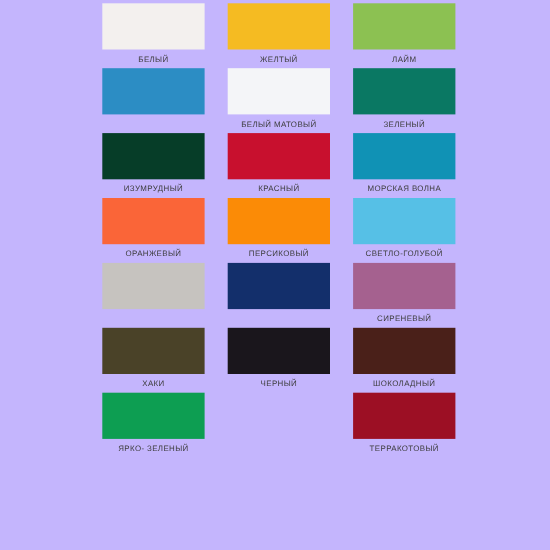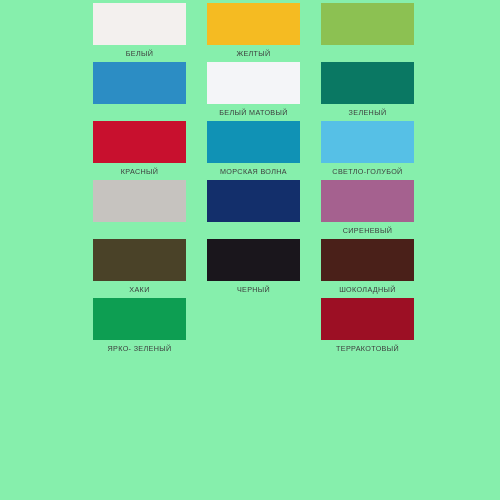--- a/index.html
+++ b/index.html
@@ -10,21 +10,21 @@
     width: 500px;
     height: 500px;
     background: #ffffff;
     font-family: "Liberation Sans", sans-serif;
     overflow: hidden;
   }
   #palette-sheet {
     position: relative;
     width: 500px;
     height: 500px;
-    background: #86efac;
+    background: #c4b5fd;
   }
   .swatch-grid {
     position: absolute;
     left: 93px;
     top: 3px;
     width: 314px;
     display: grid;
     grid-template-columns: repeat(3, 93px);
     column-gap: 21px;
     row-gap: 0px;
@@ -65,39 +65,52 @@
       <div class="swatch-cell">
         <div class="swatch-chip" style="background-color: rgb(243, 240, 238);"></div>
         <div class="swatch-label">БЕЛЫЙ</div>
       </div>
       <div class="swatch-cell">
         <div class="swatch-chip" style="background-color: rgb(245, 187, 34);"></div>
         <div class="swatch-label">ЖЕЛТЫЙ</div>
       </div>
       <div class="swatch-cell">
         <div class="swatch-chip" style="background-color: rgb(140, 193, 82);"></div>
+        <div class="swatch-label">ЛАЙМ</div>
       </div>
       <div class="swatch-cell">
         <div class="swatch-chip" style="background-color: rgb(44, 141, 196);"></div>
       </div>
       <div class="swatch-cell">
         <div class="swatch-chip" style="background-color: rgb(244, 245, 248);"></div>
         <div class="swatch-label">БЕЛЫЙ МАТОВЫЙ</div>
       </div>
       <div class="swatch-cell">
         <div class="swatch-chip" style="background-color: rgb(10, 120, 99);"></div>
         <div class="swatch-label">ЗЕЛЕНЫЙ</div>
       </div>
       <div class="swatch-cell">
+        <div class="swatch-chip" style="background-color: rgb(6, 61, 40);"></div>
+        <div class="swatch-label">ИЗУМРУДНЫЙ</div>
+      </div>
+      <div class="swatch-cell">
         <div class="swatch-chip" style="background-color: rgb(200, 16, 46);"></div>
         <div class="swatch-label">КРАСНЫЙ</div>
       </div>
       <div class="swatch-cell">
         <div class="swatch-chip" style="background-color: rgb(16, 146, 181);"></div>
         <div class="swatch-label">МОРСКАЯ ВОЛНА</div>
+      </div>
+      <div class="swatch-cell">
+        <div class="swatch-chip" style="background-color: rgb(250, 101, 56);"></div>
+        <div class="swatch-label">ОРАНЖЕВЫЙ</div>
+      </div>
+      <div class="swatch-cell">
+        <div class="swatch-chip" style="background-color: rgb(251, 139, 6);"></div>
+        <div class="swatch-label">ПЕРСИКОВЫЙ</div>
       </div>
       <div class="swatch-cell">
         <div class="swatch-chip" style="background-color: rgb(86, 192, 230);"></div>
         <div class="swatch-label">СВЕТЛО-ГОЛУБОЙ</div>
       </div>
       <div class="swatch-cell">
         <div class="swatch-chip" style="background-color: rgb(198, 195, 191);"></div>
       </div>
       <div class="swatch-cell">
         <div class="swatch-chip" style="background-color: rgb(19, 47, 107);"></div>

